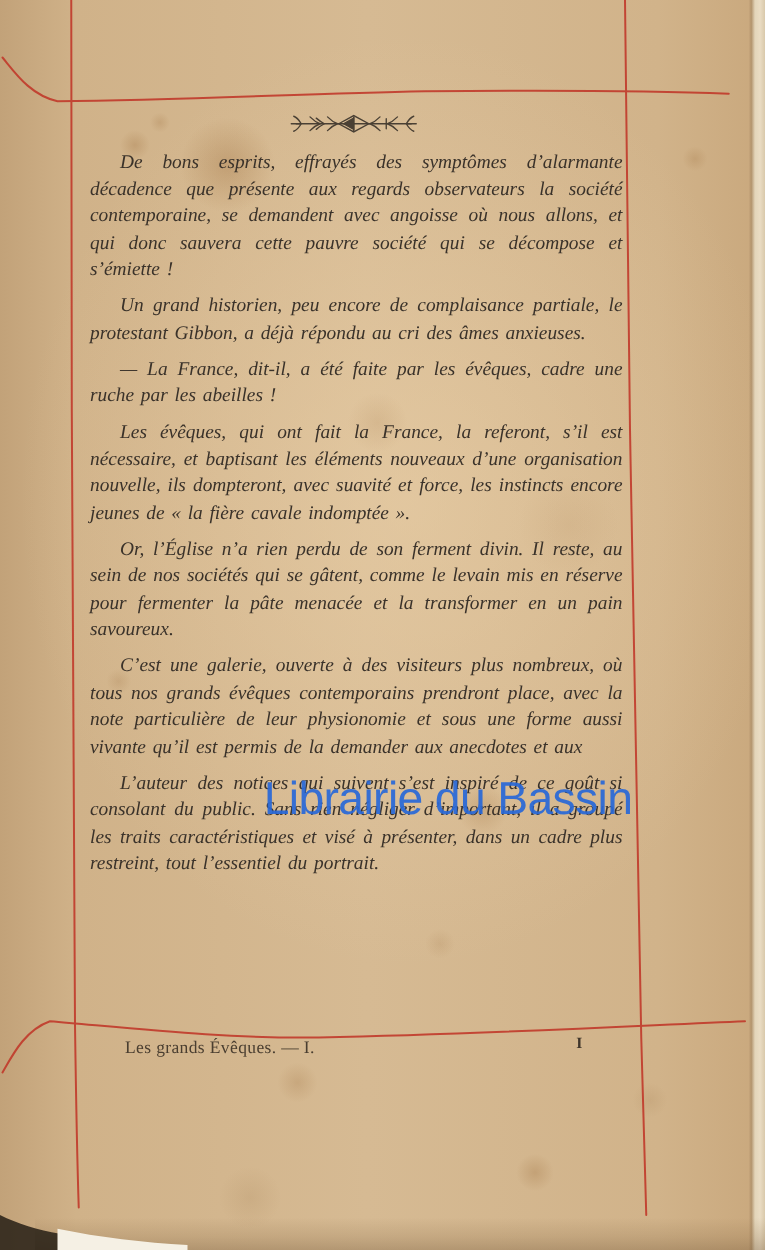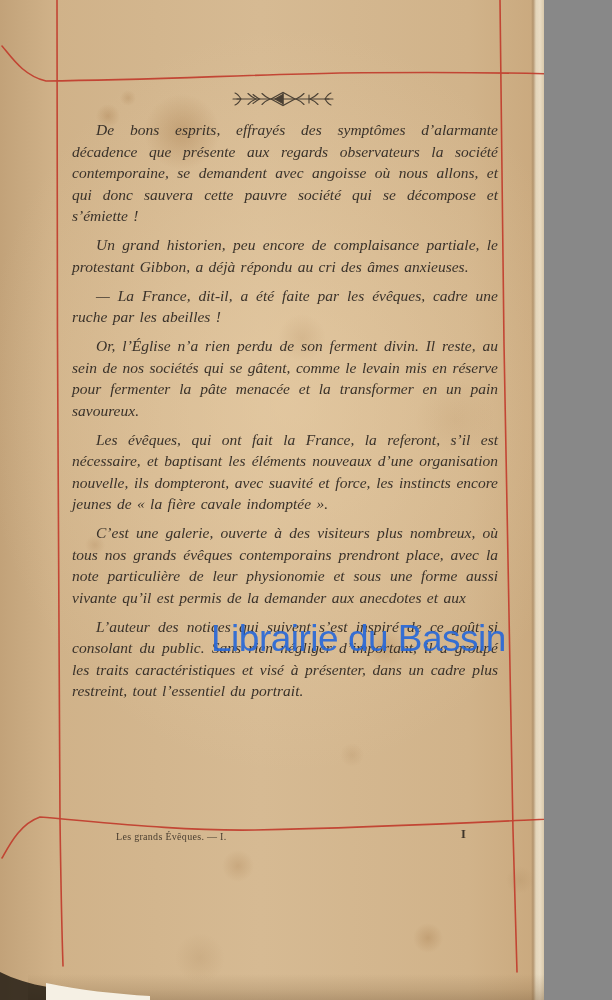--- a/index.html
+++ b/index.html
@@ -1,17 +1,17 @@
 <!DOCTYPE html>
 <html><head>
 <meta charset="utf-8">
 <style>
   html,body{margin:0;padding:0;background:#888;}
   .page{
-    position:relative;width:544px;height:1000px;overflow:hidden;
+    position:relative;width:612px;height:1000px;overflow:hidden;
     background:
       radial-gradient(ellipse 430px 520px at 53% 40%, rgba(238,212,172,.5), rgba(238,212,172,0) 72%),
       linear-gradient(90deg,#c2a279 0%,#d0b289 10%,#d6ba93 48%,#d1b38a 86%,#c9a87d 100%);
     font-family:"Liberation Serif",serif;
   }
   .stains{position:absolute;inset:0;z-index:1;pointer-events:none;background:
     radial-gradient(circle at 182px 132px, rgba(155,108,58,.33) 0, rgba(155,108,58,0) 38px),
     radial-gradient(circle at 108px 116px, rgba(155,108,58,.28) 0, rgba(155,108,58,0) 12px),
     radial-gradient(circle at 128px 98px,  rgba(155,108,58,.22) 0, rgba(155,108,58,0) 8px),
     radial-gradient(circle at 386px 648px, rgba(155,108,58,.25) 0, rgba(155,108,58,0) 20px),
@@ -35,21 +35,21 @@
     background:linear-gradient(180deg, rgba(120,90,55,0) 0, rgba(120,90,55,.18) 60%, rgba(100,72,42,.3) 100%);
   }
   svg.rules, svg.corner{position:absolute;left:0;top:0;z-index:3;pointer-events:none;}
   svg.ornament{position:absolute;left:231px;top:90px;width:104px;height:18px;z-index:3;}
   .text-col{
     position:absolute;left:72px;top:119px;width:426px;z-index:4;
     color:#3a322a;font-style:italic;font-size:15.5px;line-height:21.5px;
     text-align:justify;word-spacing:1.5px;
   }
   .para{margin:0 0 7.5px 0;text-indent:24px;}
-  .footer-title{position:absolute;left:116px;top:831px;z-index:4;font-size:10px;color:#4a3e30;letter-spacing:.3px;}
+  .footer-title{position:absolute;left:100px;top:831px;z-index:4;font-size:14px;color:#4a3e30;letter-spacing:.3px;}
   .page-num{position:absolute;left:461px;top:827px;z-index:4;font-size:12.5px;font-weight:bold;color:#3f352a;}
   .watermark{
     position:absolute;left:211px;top:618px;z-index:6;white-space:nowrap;
     font-family:"Liberation Sans",sans-serif;font-size:37px;letter-spacing:-.5px;
     color:rgba(41,104,215,.93);
   }
 </style>
 </head>
 <body>
 
@@ -83,22 +83,22 @@
       <path d="M87,3.5 Q83,7.5 79,9 Q83,10.5 87,14.5"></path>
       <path d="M10,9 Q7,4 4,3 M10,9 Q5,9 2,9 M10,9 Q7,14 4,15"></path>
       <path d="M94,9 Q97,4 100,3 M94,9 Q99,9 102,9 M94,9 Q97,14 100,15"></path>
     </g>
   </svg>
 
   <div class="text-col">
       <p class="para">De bons esprits, effrayés des symptômes d’alarmante décadence que présente aux regards observateurs la société contemporaine, se demandent avec angoisse où nous allons, et qui donc sauvera cette pauvre société qui se décompose et s’émiette !</p>
       <p class="para">Un grand historien, peu encore de complaisance partiale, le protestant Gibbon, a déjà répondu au cri des âmes anxieuses.</p>
       <p class="para">— La France, dit-il, a été faite par les évêques, cadre une ruche par les abeilles !</p>
+      <p class="para">Les évêques, qui ont fait la France, la referont, s’il est nécessaire, et baptisant les éléments nouveaux d’une organisation nouvelle, ils dompteront, avec suavité et force, les instincts encore jeunes de « la fière cavale indomptée ».</p>
       <p class="para">Or, l’Église n’a rien perdu de son ferment divin. Il reste, au sein de nos sociétés qui se gâtent, comme le levain mis en réserve pour fermenter la pâte menacée et la transformer en un pain savoureux.</p>
-      <p class="para">Les évêques, qui ont fait la France, la referont, s’il est nécessaire, et baptisant les éléments nouveaux d’une organisation nouvelle, ils dompteront, avec suavité et force, les instincts encore jeunes de « la fière cavale indomptée ».</p>
       <p class="para">C’est une galerie, ouverte à des visiteurs plus nombreux, où tous nos grands évêques contemporains prendront place, avec la note particulière de leur physionomie et sous une forme aussi vivante qu’il est permis de la demander aux anecdotes et aux</p>
       <p class="para">L’auteur des notices qui suivent s’est inspiré de ce goût si consolant du public. Sans rien négliger d’important, il a groupé les traits caractéristiques et visé à présenter, dans un cadre plus restreint, tout l’essentiel du portrait.</p>
     </div>
 
   <div class="footer-title">Les grands Évêques. — I.</div>
   <div class="page-num">I</div>
 
   <div class="watermark">Librairie du Bassin</div>
 
   <svg class="corner" width="612" height="1000" viewBox="0 0 612 1000" style="z-index:5">

